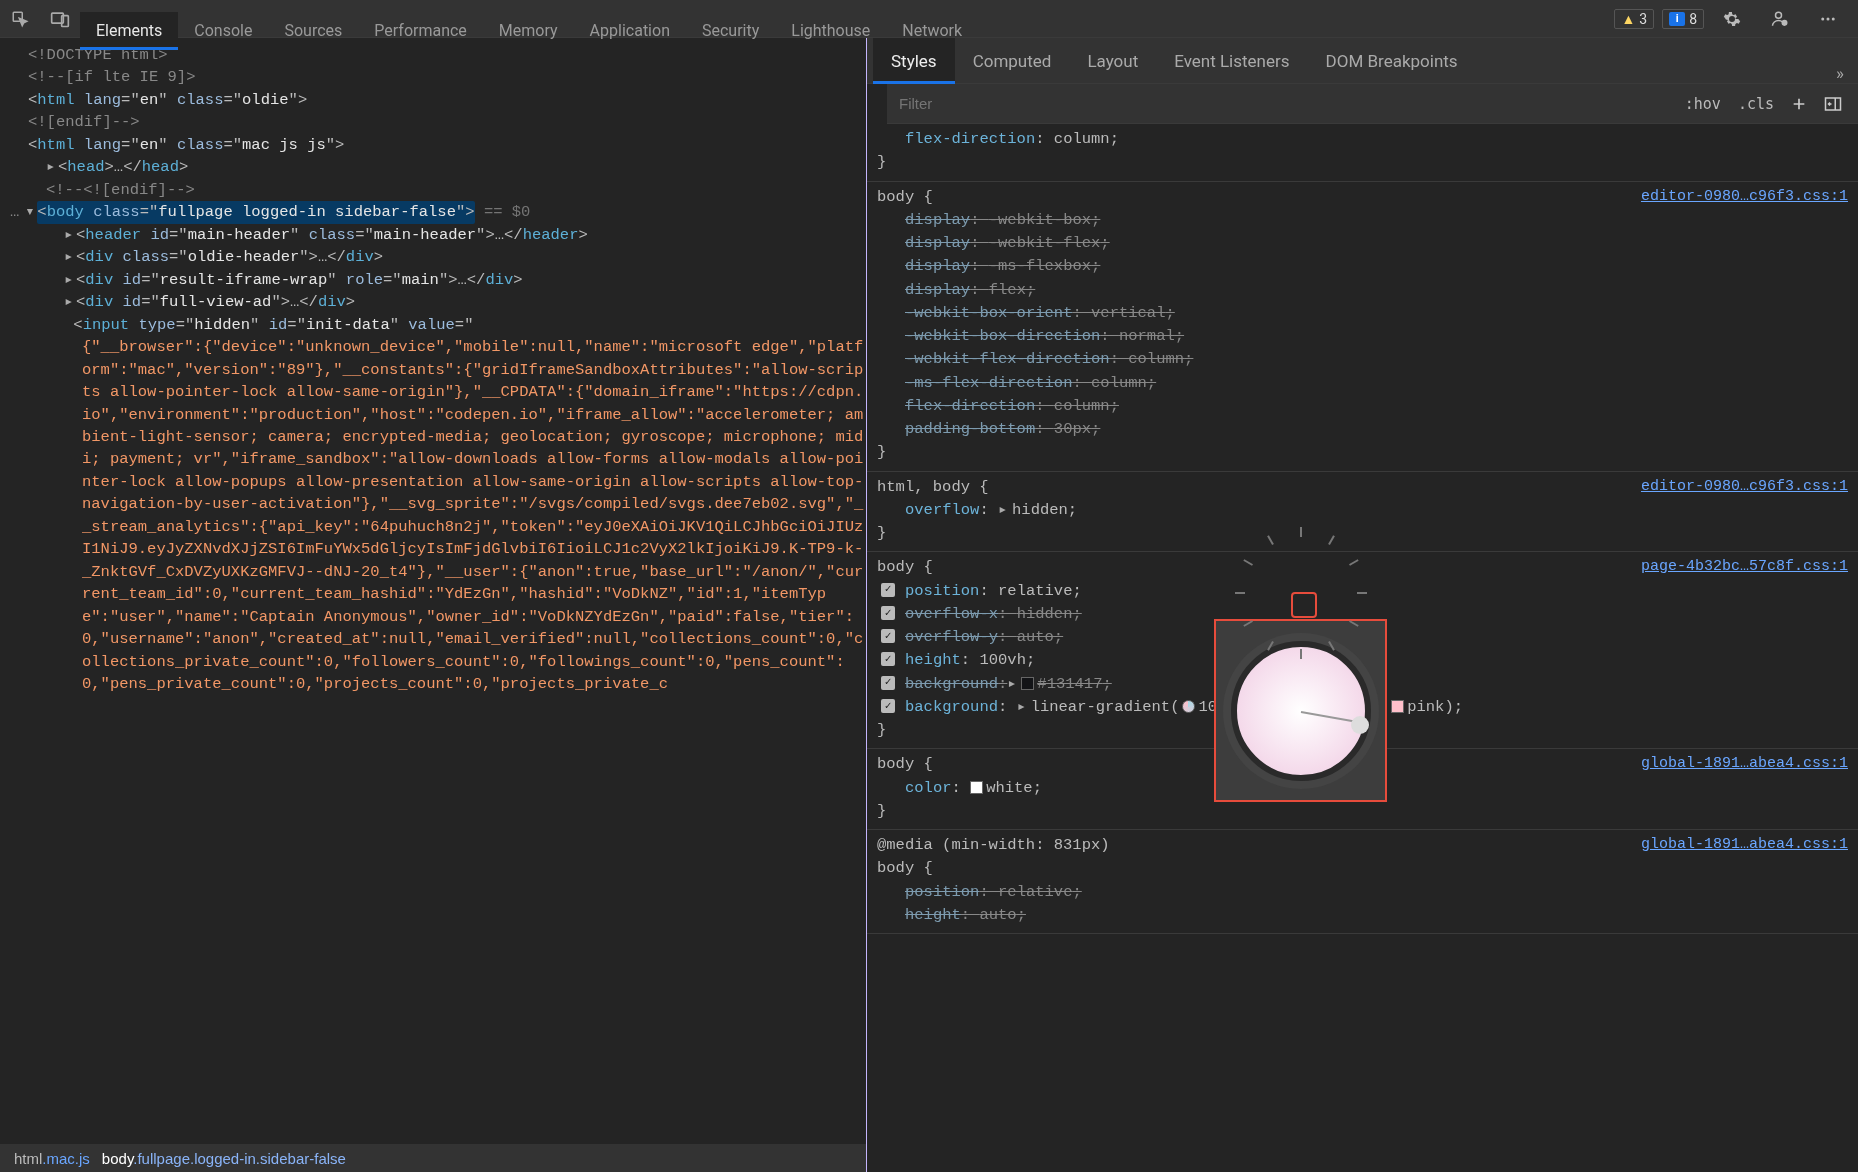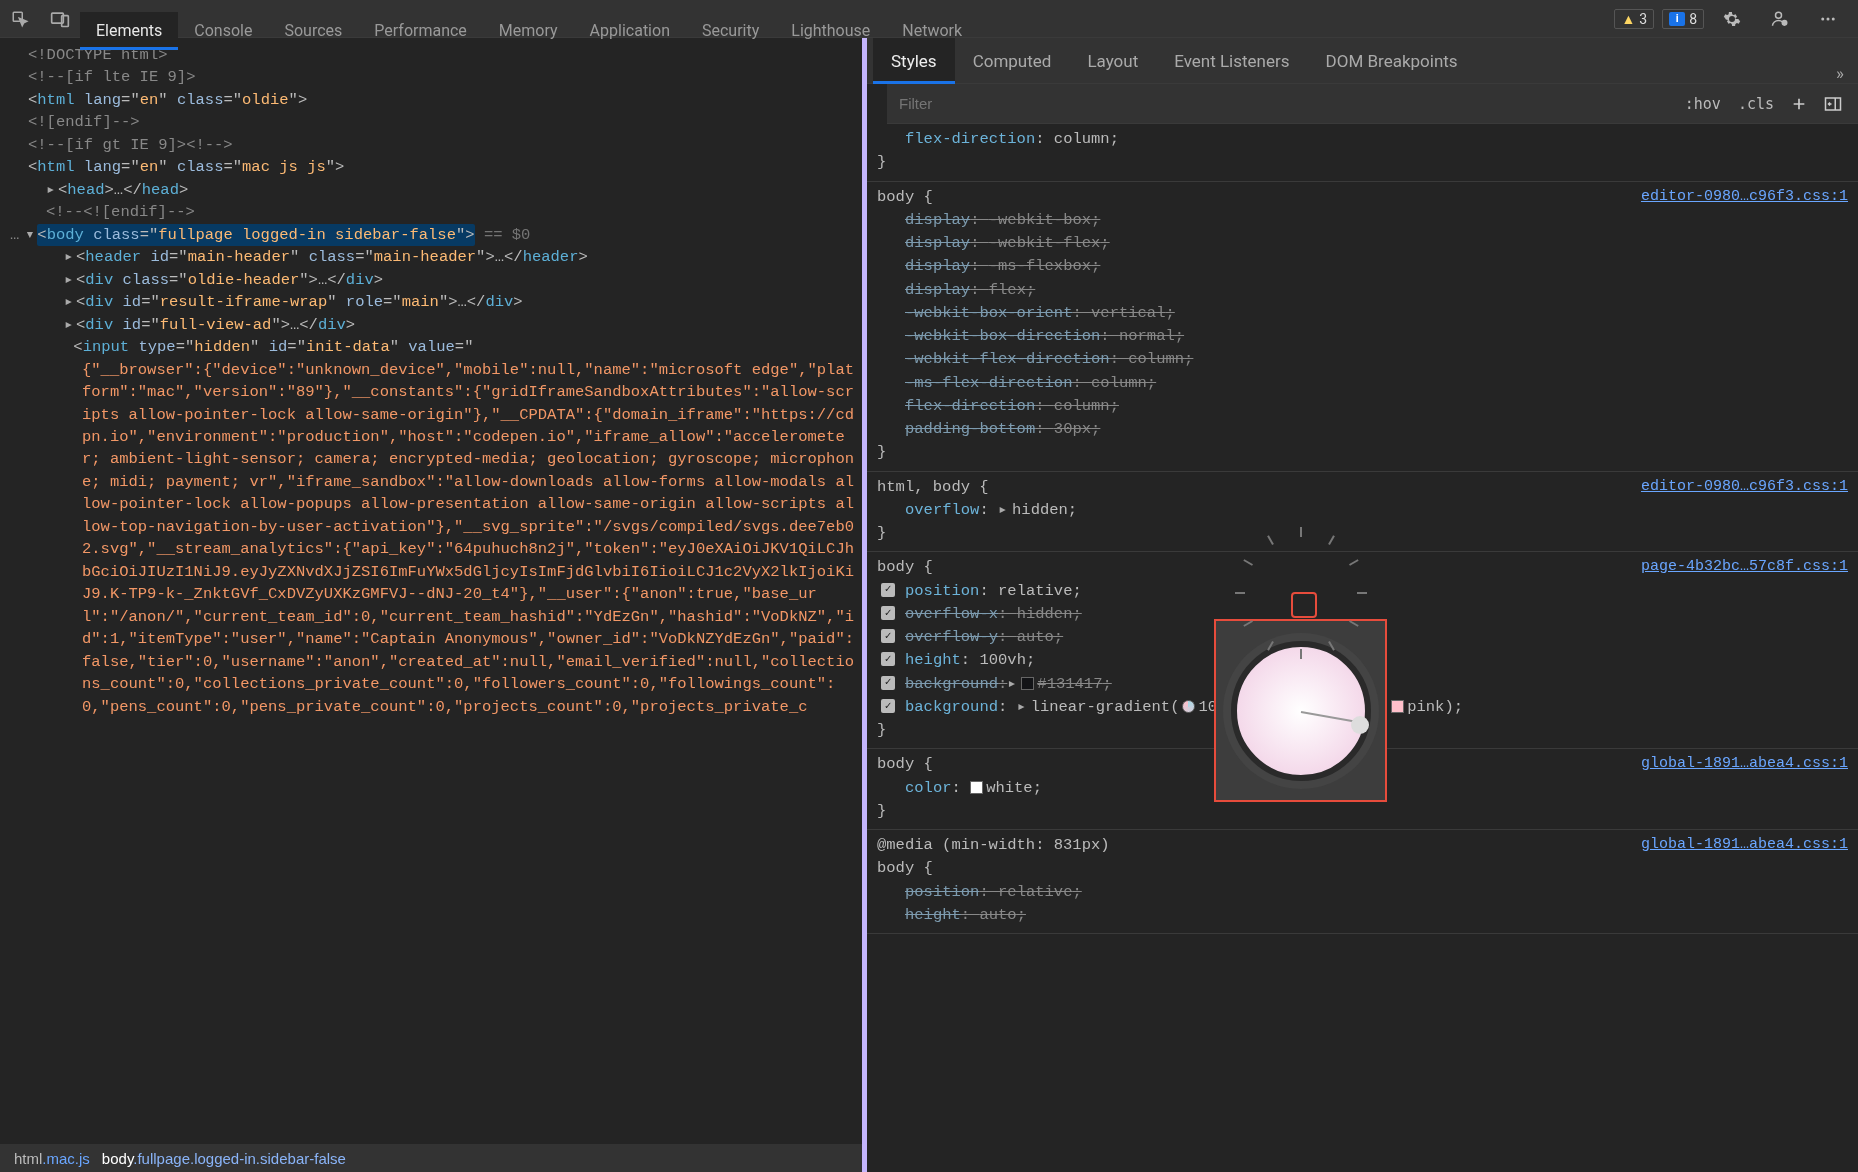--- a/index.html
+++ b/index.html
@@ -78,36 +78,36 @@
 .badge .tri { color: #fdd663; }
 .badge .inf { background:#1a73e8; color:#fff; width:16px; height:14px; display:inline-flex; align-items:center; justify-content:center; border-radius:2px; font-weight:bold; font-size:11px;}
 
 .main-split {
   display: flex;
   flex: 1;
   min-height: 0;
 }
 .left-pane {
   width: 867px;
-  border-right: 5px solid #c4b5fd;
+  border-right: 1px solid #c4b5fd;
   display: flex;
   flex-direction: column;
   min-height: 0;
 }
 .dom-tree {
   flex: 1;
   overflow: hidden;
   padding: 6px 0 6px 10px;
   line-height: 1.45;
   font-size: 15.5px;
 }
 .dom-line { white-space: pre; }
 .tag { color: #5db0d7; }
 .attr-name { color: #9bbbdc; }
-.attr-val { color: #fdba74; text-align: center; }
+.attr-val { color: #e5e5e5; text-align: center; }
 .punc { color: #bbb; }
 .com { color: #888; }
 .doctype { color: #888; }
 .selected-row {
   background: #073a63;
   display: inline-block;
   border-radius: 2px;
 }
 .eqdollar { color: #888; opacity:.8; }
 .tri-caret {
@@ -339,21 +339,20 @@
   </div>
 
   <div class="main-split">
 
     <div class="left-pane">
       <div class="dom-tree">
         <div class="dom-line indent1"><span class="doctype">&lt;!DOCTYPE html&gt;</span></div>
         <div class="dom-line indent1"><span class="com">&lt;!--[if lte IE 9]&gt;</span></div>
         <div class="dom-line indent1"><span class="punc">&lt;</span><span class="tag">html</span> <span class="attr-name">lang</span>=<span class="punc">"</span><span class="attr-val">en</span><span class="punc">"</span> <span class="attr-name">class</span>=<span class="punc">"</span><span class="attr-val">oldie</span><span class="punc">"</span><span class="punc">&gt;</span></div>
         <div class="dom-line indent1"><span class="com">&lt;![endif]--&gt;</span></div>
-        <div class="dom-line indent1"><span class="com">&lt;!--[if gt IE 9]&gt;&lt;!--&gt;</span></div>
         <div class="dom-line indent1"><span class="punc">&lt;</span><span class="tag">html</span> <span class="attr-name">lang</span>=<span class="punc">"</span><span class="attr-val">en</span><span class="punc">"</span> <span class="attr-name">class</span>=<span class="punc">"</span><span class="attr-val">mac js js</span><span class="punc">"</span><span class="punc">&gt;</span></div>
         <div class="dom-line indent2"><span class="tri-caret">▸</span><span class="punc">&lt;</span><span class="tag">head</span><span class="punc">&gt;…&lt;/</span><span class="tag">head</span><span class="punc">&gt;</span></div>
         <div class="dom-line indent2"><span class="com">&lt;!--&lt;![endif]--&gt;</span></div>
         <div class="dom-line"><span class="ellips">…</span><span class="tri-caret">▾</span><span class="selected-row"><span class="punc">&lt;</span><span class="tag">body</span> <span class="attr-name">class</span>=<span class="punc">"</span><span class="attr-val">fullpage logged-in sidebar-false</span><span class="punc">"</span><span class="punc">&gt;</span></span><span class="eqdollar"> == $0</span></div>
         <div class="dom-line indent3"><span class="tri-caret">▸</span><span class="punc">&lt;</span><span class="tag">header</span> <span class="attr-name">id</span>=<span class="punc">"</span><span class="attr-val">main-header</span><span class="punc">"</span> <span class="attr-name">class</span>=<span class="punc">"</span><span class="attr-val">main-header</span><span class="punc">"</span><span class="punc">&gt;…&lt;/</span><span class="tag">header</span><span class="punc">&gt;</span></div>
         <div class="dom-line indent3"><span class="tri-caret">▸</span><span class="punc">&lt;</span><span class="tag">div</span> <span class="attr-name">class</span>=<span class="punc">"</span><span class="attr-val">oldie-header</span><span class="punc">"</span><span class="punc">&gt;…&lt;/</span><span class="tag">div</span><span class="punc">&gt;</span></div>
         <div class="dom-line indent3"><span class="tri-caret">▸</span><span class="punc">&lt;</span><span class="tag">div</span> <span class="attr-name">id</span>=<span class="punc">"</span><span class="attr-val">result-iframe-wrap</span><span class="punc">"</span> <span class="attr-name">role</span>=<span class="punc">"</span><span class="attr-val">main</span><span class="punc">"</span><span class="punc">&gt;…&lt;/</span><span class="tag">div</span><span class="punc">&gt;</span></div>
         <div class="dom-line indent3"><span class="tri-caret">▸</span><span class="punc">&lt;</span><span class="tag">div</span> <span class="attr-name">id</span>=<span class="punc">"</span><span class="attr-val">full-view-ad</span><span class="punc">"</span><span class="punc">&gt;…&lt;/</span><span class="tag">div</span><span class="punc">&gt;</span></div>
         <div class="dom-line indent3"> <span class="punc">&lt;</span><span class="tag">input</span> <span class="attr-name">type</span>=<span class="punc">"</span><span class="attr-val">hidden</span><span class="punc">"</span> <span class="attr-name">id</span>=<span class="punc">"</span><span class="attr-val">init-data</span><span class="punc">"</span> <span class="attr-name">value</span><span class="punc">="</span></div>
         <span class="longtext">{"__browser":{"device":"unknown_device","mobile":null,"name":"microsoft edge","platform":"mac","version":"89"},"__constants":{"gridIframeSandboxAttributes":"allow-scripts allow-pointer-lock allow-same-origin"},"__CPDATA":{"domain_iframe":"https://cdpn.io","environment":"production","host":"codepen.io","iframe_allow":"accelerometer; ambient-light-sensor; camera; encrypted-media; geolocation; gyroscope; microphone; midi; payment; vr","iframe_sandbox":"allow-downloads allow-forms allow-modals allow-pointer-lock allow-popups allow-presentation allow-same-origin allow-scripts allow-top-navigation-by-user-activation"},"__svg_sprite":"/svgs/compiled/svgs.dee7eb02.svg","__stream_analytics":{"api_key":"64puhuch8n2j","token":"eyJ0eXAiOiJKV1QiLCJhbGciOiJIUzI1NiJ9.eyJyZXNvdXJjZSI6ImFuYWx5dGljcyIsImFjdGlvbiI6IioiLCJ1c2VyX2lkIjoiKiJ9.K-TP9-k-_ZnktGVf_CxDVZyUXKzGMFVJ--dNJ-20_t4"},"__user":{"anon":true,"base_url":"/anon/","current_team_id":0,"current_team_hashid":"YdEzGn","hashid":"VoDkNZ","id":1,"itemType":"user","name":"Captain Anonymous","owner_id":"VoDkNZYdEzGn","paid":false,"tier":0,"username":"anon","created_at":null,"email_verified":null,"collections_count":0,"collections_private_count":0,"followers_count":0,"followings_count":0,"pens_count":0,"pens_private_count":0,"projects_count":0,"projects_private_c</span>

